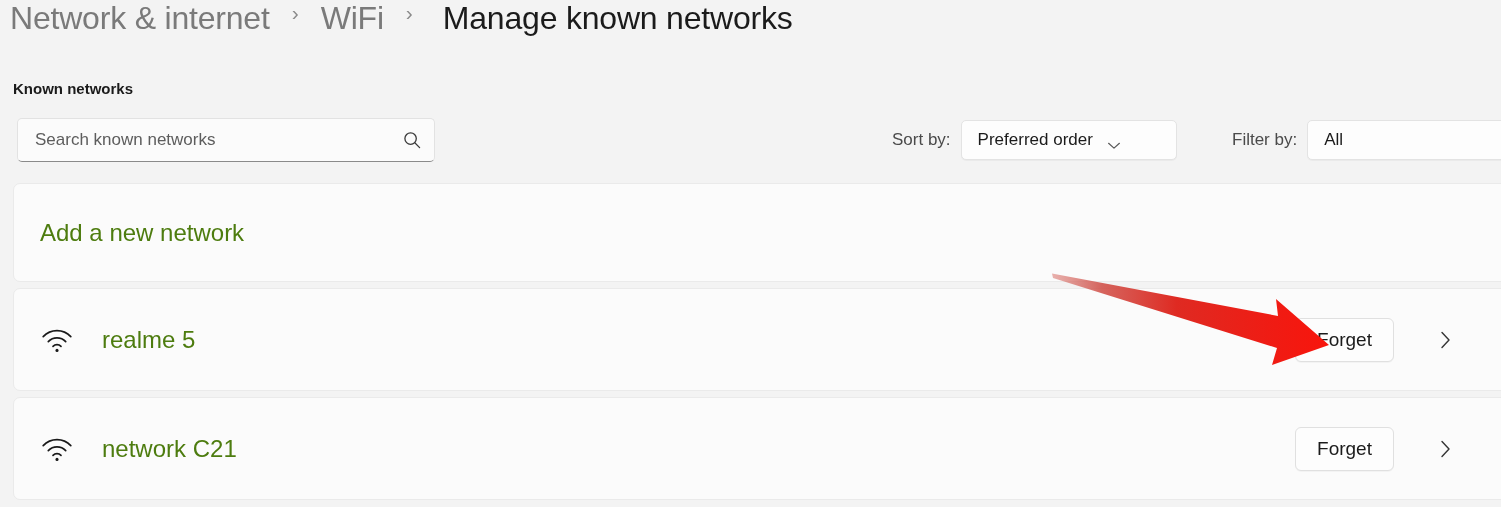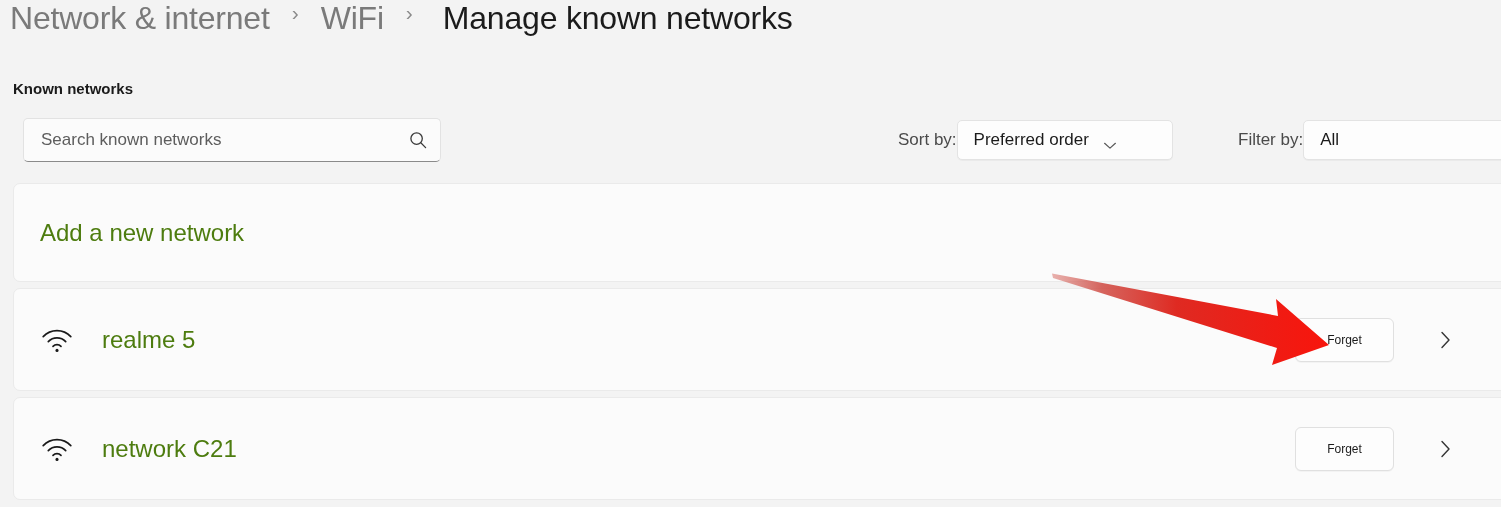--- a/index.html
+++ b/index.html
@@ -52,21 +52,21 @@
     left: 13px;
     top: 80px;
     font-size: 15px;
     font-weight: bold;
     color: #1b1b1b;
   }
 
   
   .controls {
     position: absolute;
-    left: 10px;
+    left: 4px;
     top: 118px;
     width: 1198px;
     height: 46px;
   }
 
   .search-box {
     position: absolute;
     left: 13px;
     top: 0px;
     width: 418px;
@@ -101,20 +101,21 @@
     color: #3a3a3a;
     display: flex;
     align-items: center;
     justify-content: center;
   }
 
   .ctrl-group {
     position: absolute;
     display: flex;
     align-items: center;
+    gap: 10px;
     top: 0;
     height: 44px;
   }
   .ctrl-group.sort { left: 888px; }
   .ctrl-group.filter { left: 1228px; }
 
   .ctrl-label {
     font-size: 17px;
     color: #4a4a4a;
     white-space: nowrap;
@@ -210,21 +211,21 @@
   .forget-btn {
     position: absolute;
     right: 158px;
     width: 99px;
     height: 44px;
     background: #fdfdfd;
     border: 1px solid #e0e0e0;
     border-radius: 6px;
     color: #1b1b1b;
     font-family: "Liberation Sans", sans-serif;
-    font-size: 12px;
+    font-size: 19px;
     display: flex;
     align-items: center;
     justify-content: center;
     cursor: pointer;
     padding: 0;
     box-shadow: 0 1px 0 rgba(0,0,0,0.03);
     text-align: center;
   }
 
   .chevron-right {

